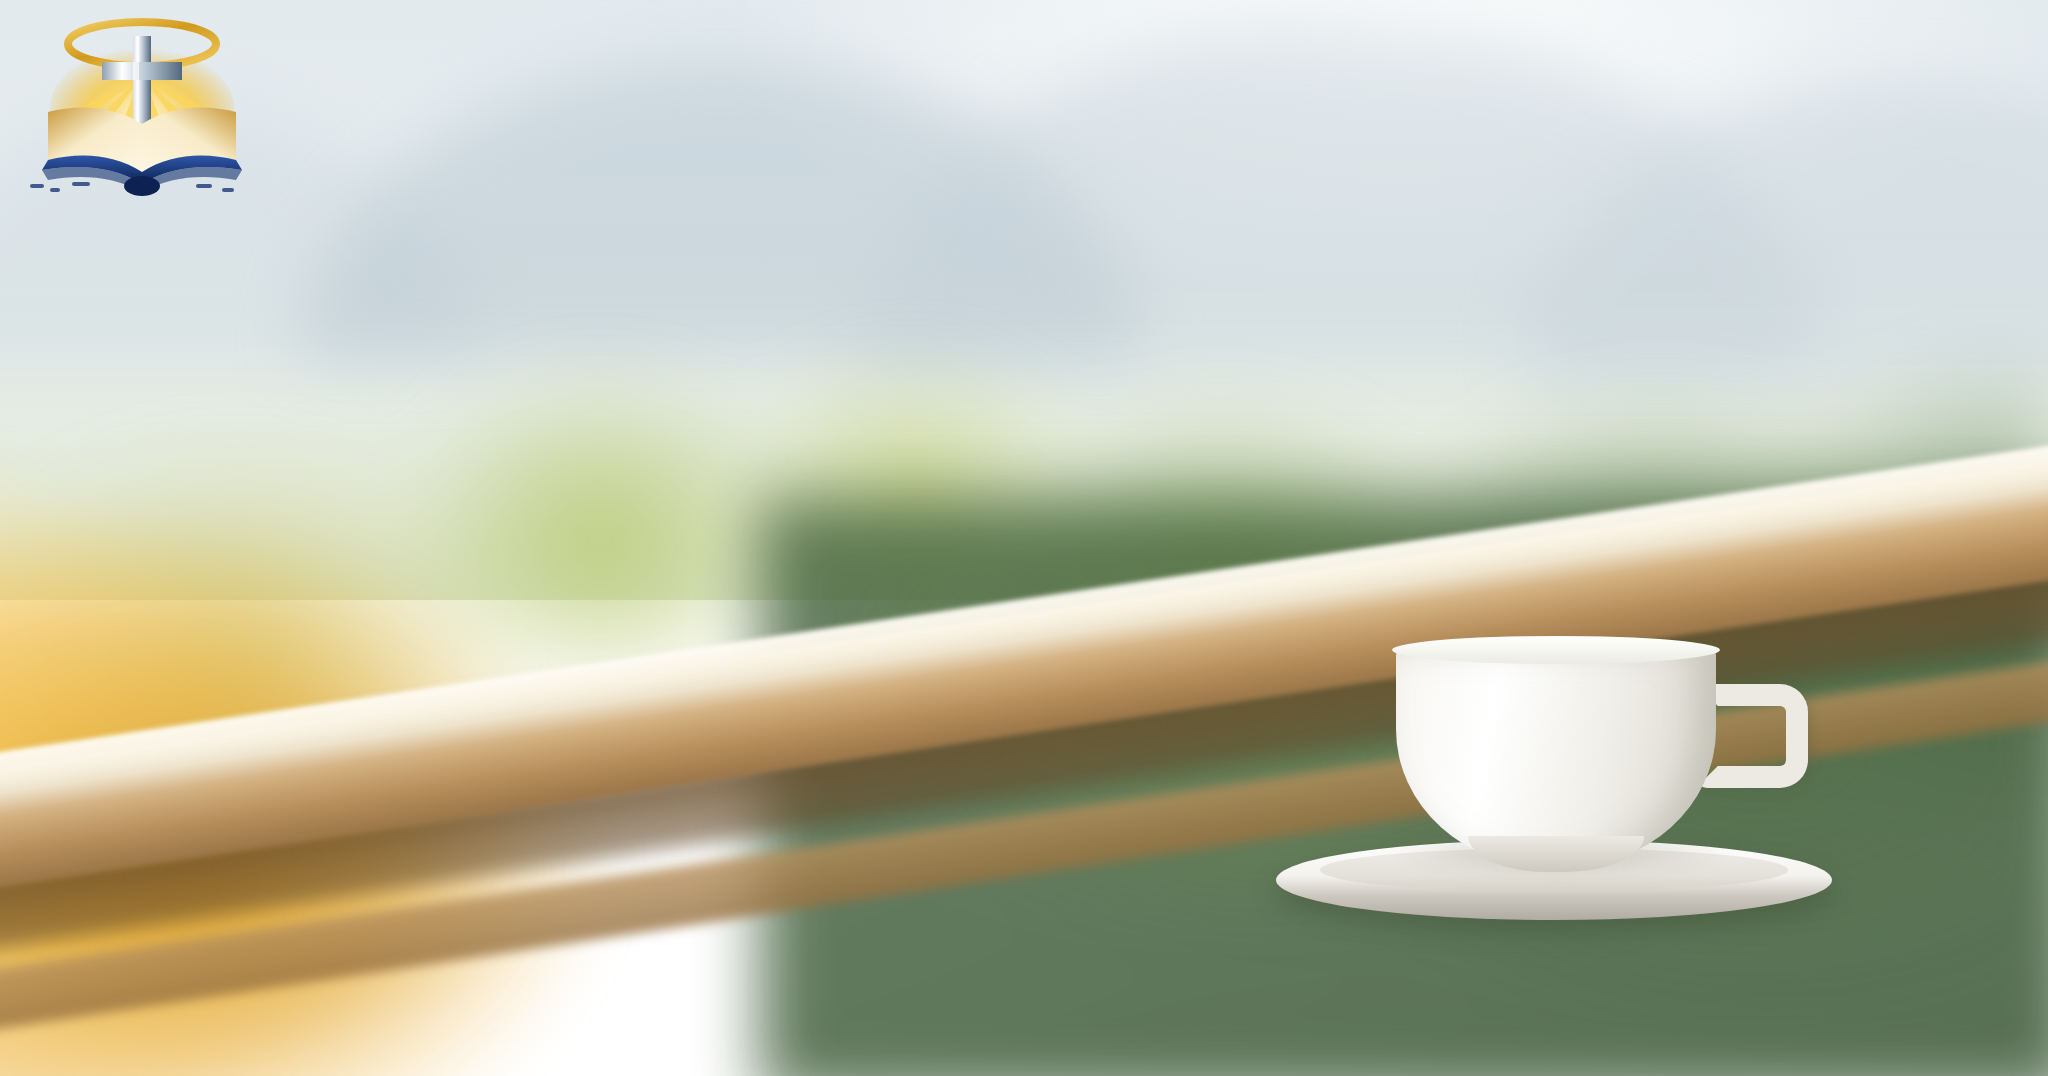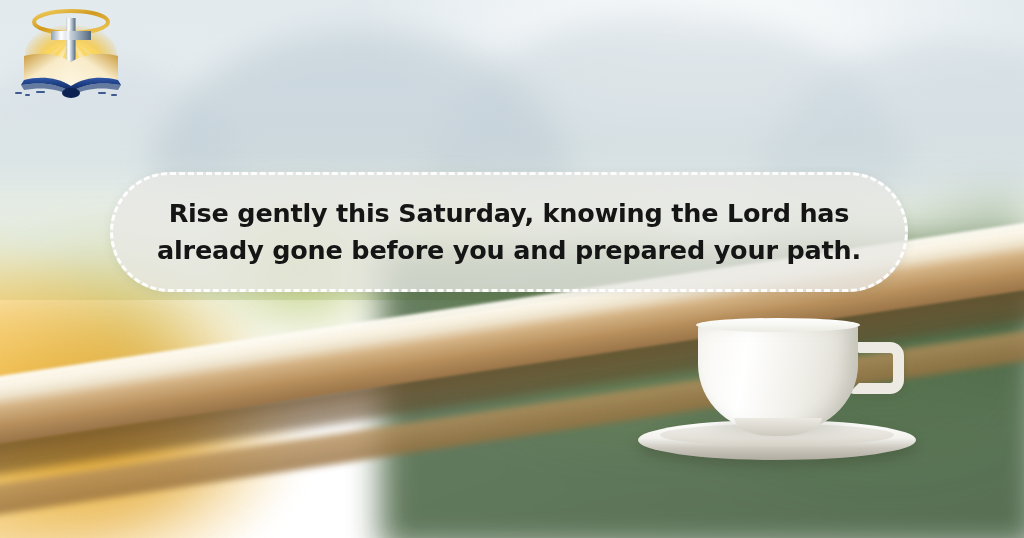--- a/index.html
+++ b/index.html
@@ -278,17 +278,14 @@
       <g fill="#1b3a7a" opacity=".8">
         <rect x="5" y="88" width="7" height="2" rx="1"></rect>
         <rect x="15" y="90" width="5" height="2" rx="1"></rect>
         <rect x="26" y="87" width="9" height="2" rx="1"></rect>
         <rect x="88" y="88" width="8" height="2" rx="1"></rect>
         <rect x="101" y="90" width="6" height="2" rx="1"></rect>
       </g>
     </svg>
   </div>
 
-  <div class="quote-box">
-    <div class="quote-text">Rise gently this Saturday, knowing the Lord has already gone before you and prepared your path.</div>
-  </div>
 
 </div>
 
 </body></html>

